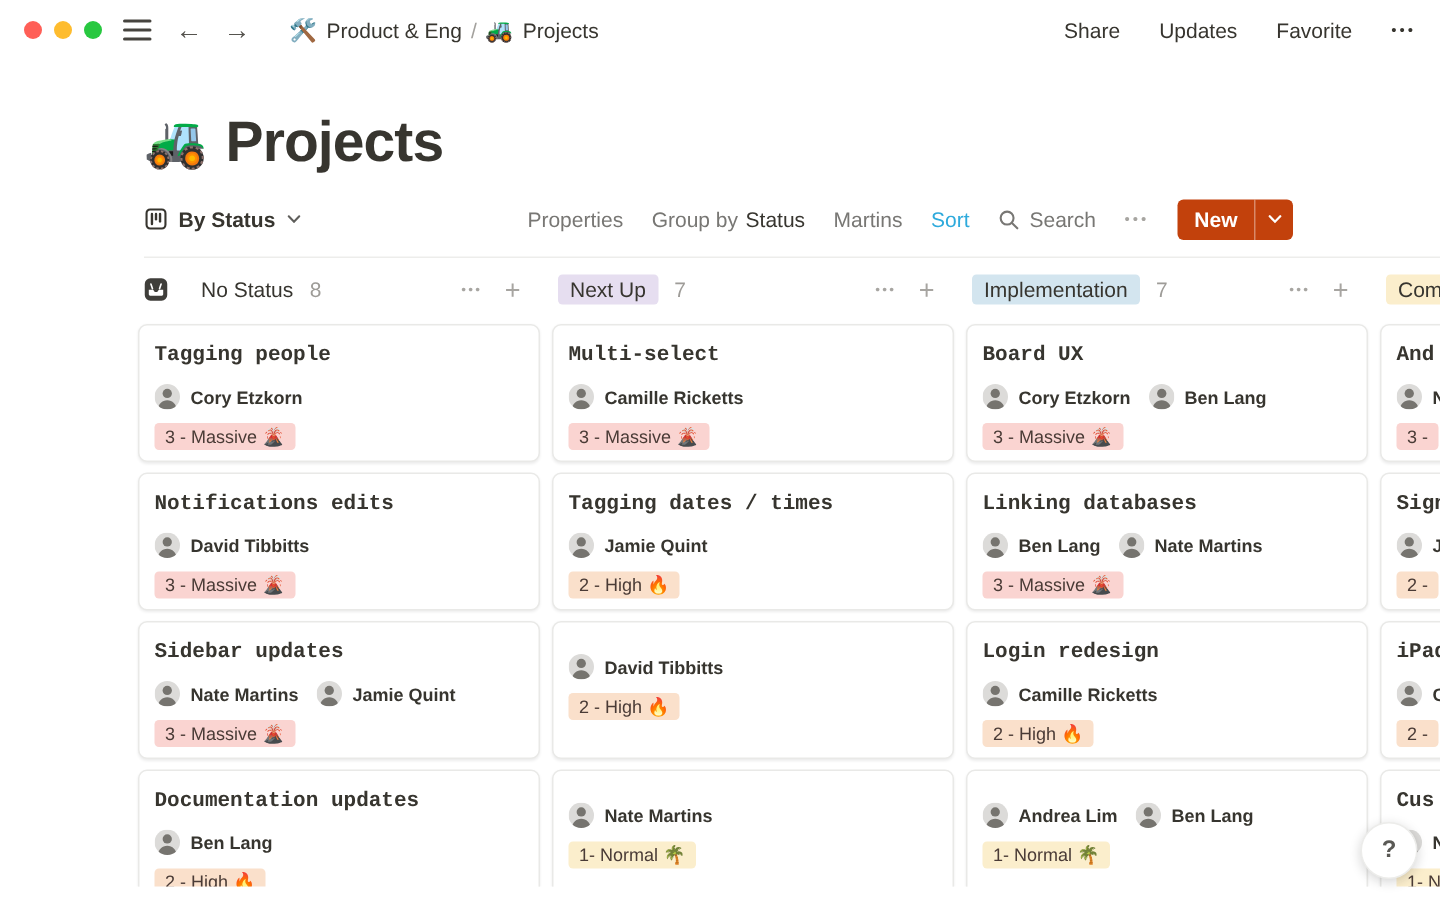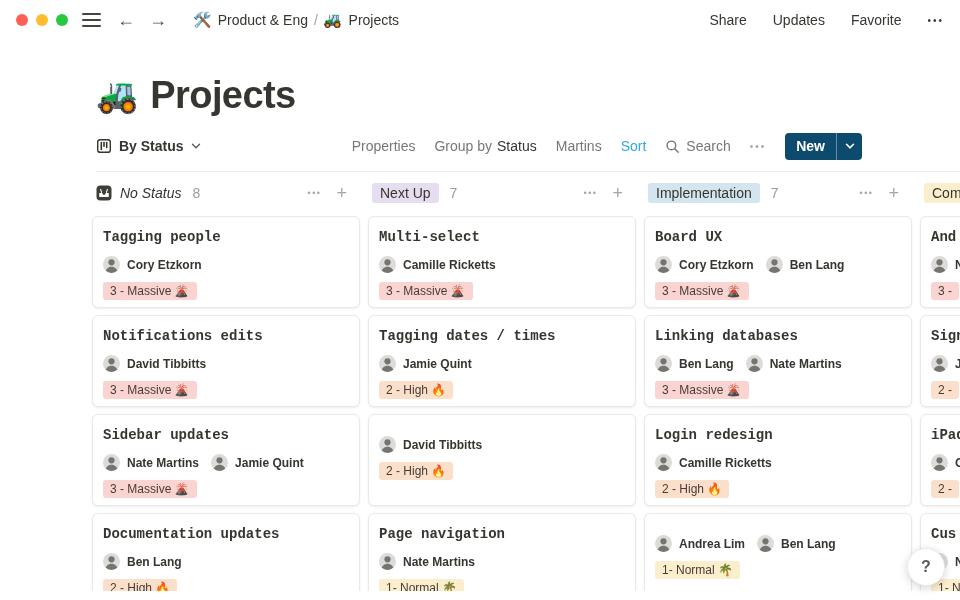--- a/index.html
+++ b/index.html
@@ -44,21 +44,21 @@
   .new-main { padding: 0 11px; font-size: 14px; font-weight: 600; display: flex; align-items: center; }
   .new-split { width: 1px; background: rgba(255,255,255,0.38); }
   .new-chev { width: 25px; display: flex; align-items: center; justify-content: center; }
 
   .divider { height: 1px; background: #EDEDEB; margin: 11px 0 0 96px; }
 
   
   .board { display: flex; gap: 8px; padding: 9px 0 0 92px; height: 419px; overflow: hidden; align-items: flex-start; }
   .column { flex: 0 0 268px; width: 268px; }
   .col-head { display: flex; align-items: center; height: 24px; padding-left: 4px; margin-bottom: 11px; }
-  .col-label { font-size: 14px; font-weight: 500; margin-left: 8px; cursor: pointer; font-style: italic; }
+  .col-label { font-size: 14px; font-weight: 500; margin-left: 22px; cursor: pointer; }
   .col-pill { font-size: 14px; padding: 2px 8px; border-radius: 3px; cursor: pointer; white-space: nowrap; }
   .col-count { color: #9E9C98; font-size: 14px; margin-left: 11px; }
   .col-icons { margin-left: auto; display: flex; align-items: center; gap: 15px; margin-right: 13px; }
   .col-dots { color: #A7A5A1; font-size: 9px; letter-spacing: 1.5px; cursor: pointer; }
   .col-plus { color: #A7A5A1; font-size: 18px; font-weight: 400; cursor: pointer; line-height: 1; }
 
   .card {
     background: #fff; border: 1px solid #E9E9E7; border-radius: 6px;
     box-shadow: 0 1px 2px rgba(15,15,15,0.08);
     height: 92px; margin-bottom: 7px; padding: 11px 10px; cursor: pointer;
@@ -143,21 +143,21 @@
     <span class="tb-item">Martins</span>
     <span class="tb-item" style="color: rgb(46, 170, 220);">Sort</span>
     <span class="search-group">
       <svg width="15" height="15" viewBox="0 0 15 15" fill="none" stroke="#787774" stroke-width="1.4" stroke-linecap="round">
           <circle cx="6.4" cy="6.4" r="4.3"></circle>
           <path d="M9.8 9.8 13.2 13.2"></path>
         </svg>
       <span>Search</span>
     </span>
     <span class="menu-dots">•••</span>
-    <div class="new-btn" style="background-color: #0c4a6e;">
+    <div class="new-btn" style="background-color: #c2410c;">
       <span class="new-main">New</span>
       <span class="new-split"></span>
       <span class="new-chev">
         <svg width="10" height="8" viewBox="0 0 10 8" fill="none" stroke="#ffffff" stroke-width="1.5" stroke-linecap="round">
             <path d="M1.5 2.2 5 5.8 8.5 2.2"></path>
           </svg>
       </span>
     </div>
   </div>
 </div>
@@ -298,21 +298,20 @@
                 <circle cx="8.5" cy="6.3" r="3.1" fill="#76746F"></circle>
                 <path d="M2.3 17c0-3.5 2.8-6.2 6.2-6.2s6.2 2.7 6.2 6.2z" fill="#76746F"></path>
               </svg></span>
           <span class="person-name">David Tibbitts</span>
         </span>
       </div>
       <span class="badge" style="background-color: rgb(250, 224, 203);">2 - High 🔥</span>
     </div>
 
     <div class="card">
-      <div class="card-title">Page navigation</div>
       <div class="card-people">
         <span class="person">
           <span class="avatar"><svg width="17" height="17" viewBox="0 0 17 17">
                 <rect width="17" height="17" fill="#DCDBD9"></rect>
                 <circle cx="8.5" cy="6.3" r="3.1" fill="#76746F"></circle>
                 <path d="M2.3 17c0-3.5 2.8-6.2 6.2-6.2s6.2 2.7 6.2 6.2z" fill="#76746F"></path>
               </svg></span>
           <span class="person-name">Nate Martins</span>
         </span>
       </div>

